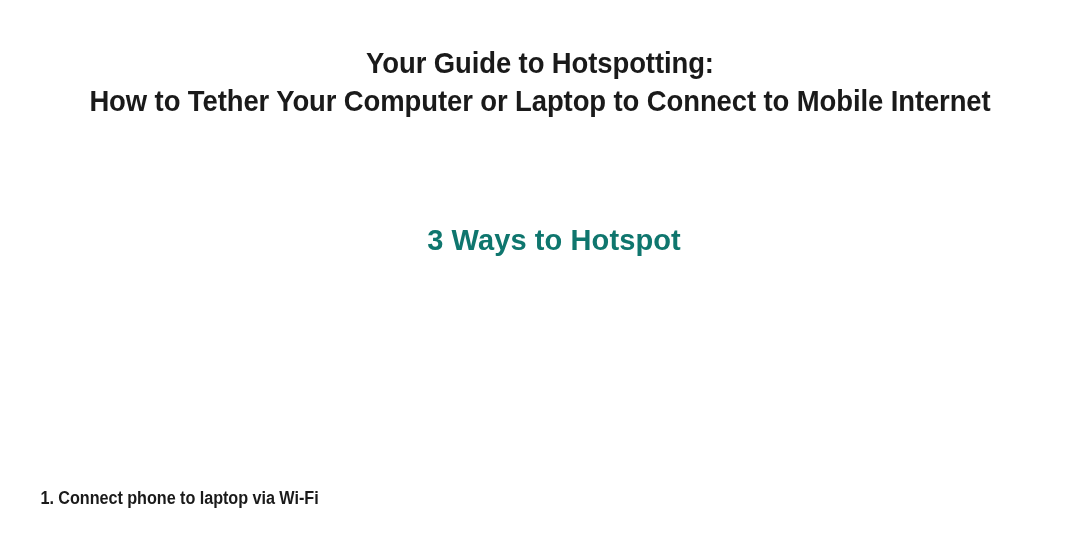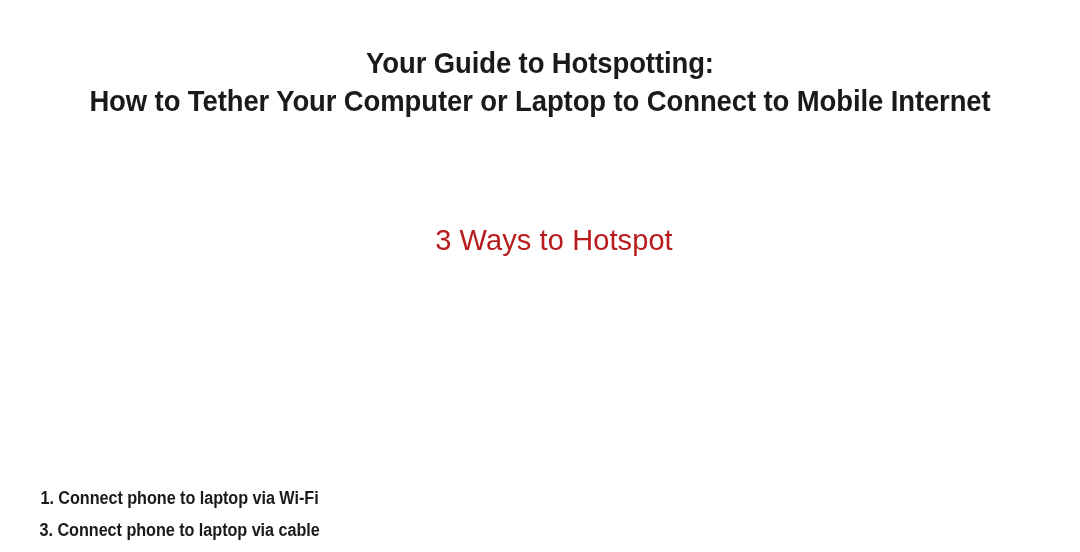--- a/index.html
+++ b/index.html
@@ -47,25 +47,25 @@
   .section-heading {
     position: absolute;
     left: 0;
     top: 222px;
     width: 1080px;
     text-align: center;
   }
   .section-heading-text {
     display: inline-block;
     font-family: "Liberation Sans", "DejaVu Sans", sans-serif;
-    font-weight: normal;
+    font-weight: bold;
     font-size: 29px;
     line-height: 36px;
     letter-spacing: 0.1px;
-    color: #b91c1c;
+    color: #0f766e;
     white-space: nowrap;
     padding-left: 28px;
   }
 
   
   .illustration-band {
     position: absolute;
     left: 0;
     top: 278px;
     width: 1080px;
@@ -82,23 +82,22 @@
     background: #ffffff;
   }
 
   
   .caption-row {
     position: absolute;
     left: 0;
     top: 486px;
     width: 1080px;
     display: flex;
-    flex-direction: column;
+    flex-direction: row;
     align-items: flex-start;
-    gap: 8px;
   }
   .caption-cell {
     width: 360px;
     text-align: center;
   }
   .caption-text {
     display: inline-block;
     font-family: "Liberation Sans Narrow", "Liberation Sans", "DejaVu Sans Condensed", sans-serif;
     font-weight: bold;
     font-size: 18px;
@@ -127,18 +126,15 @@
   <div class="illustration-band">
     <div class="illustration-slot"></div>
     <div class="illustration-slot"></div>
     <div class="illustration-slot"></div>
   </div>
 
   <div class="caption-row">
     <div class="caption-cell">
       <span class="caption-text">1. Connect phone to laptop via Wi-Fi</span>
     </div>
-    <div class="caption-cell">
-      <span class="caption-text">3. Connect phone to laptop via cable</span>
-    </div>
   </div>
 
 </div>
 
 </body></html>

